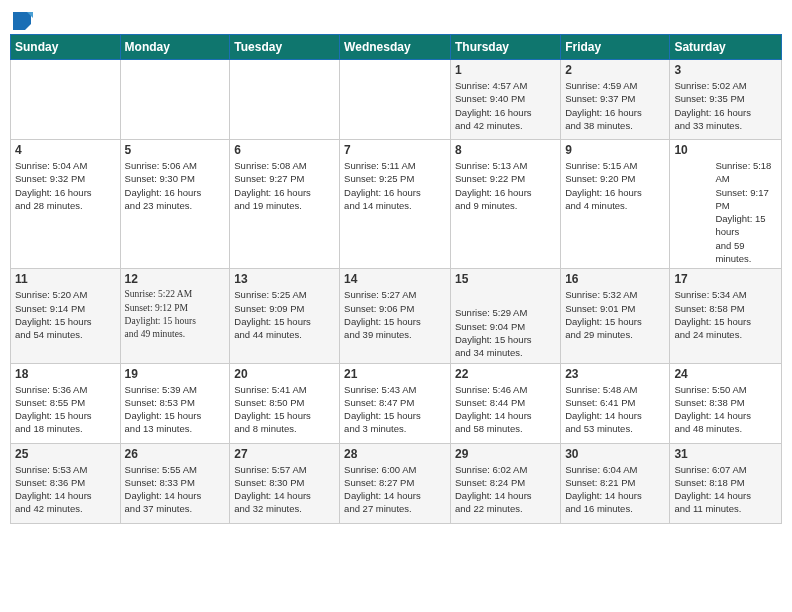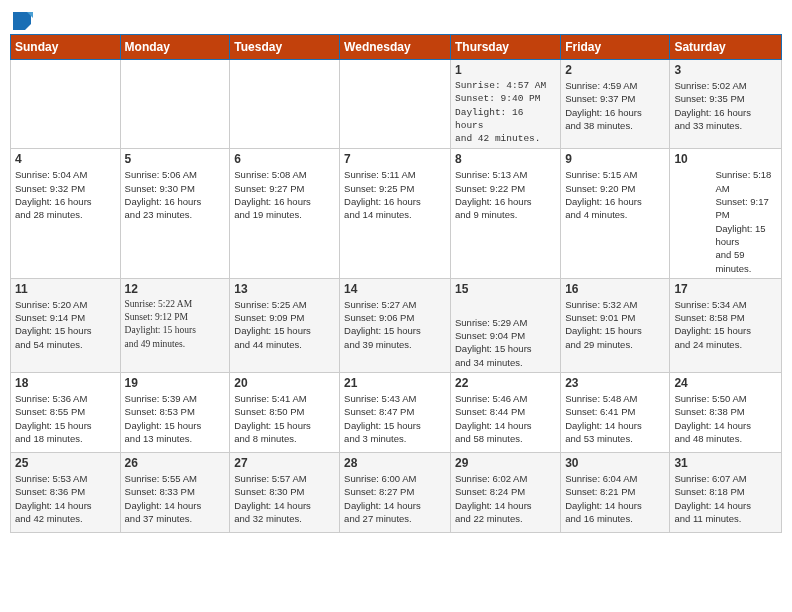--- a/index.html
+++ b/index.html
@@ -42,21 +42,21 @@
     .calendar-subtitle {
       font-size: 15px;
       color: #555;
     }
     table {
       width: 100%;
       border-collapse: collapse;
       font-size: 10.5px;
     }
     thead tr th {
-      background: #c2410c;
+      background: #0f766e;
       color: #fff;
       font-size: 12px;
       font-weight: bold;
       padding: 5px 4px;
       text-align: left;
       border: 1px solid #1a6eb5;
     }
     tbody tr td {
       border: 1px solid #ccc;
       vertical-align: top;
@@ -120,21 +120,21 @@
       </tr>
   </thead>
   <tbody id="calendar-body">
   <tr>
         <td class="empty-cell"></td>
         <td class="empty-cell"></td>
         <td class="empty-cell"></td>
         <td class="empty-cell"></td>
         <td>
           <span class="day-number">1</span>
-          <div class="day-info" style="white-space: pre-line; font-family: Liberation Mono, monospace;">Sunrise: 4:57 AM
+          <div class="day-info" style="white-space: pre-line;">Sunrise: 4:57 AM
 Sunset: 9:40 PM
 Daylight: 16 hours
 and 42 minutes.</div>
         </td>
         <td>
           <span class="day-number">2</span>
           <div class="day-info" style="white-space: pre-line;">Sunrise: 4:59 AM
 Sunset: 9:37 PM
 Daylight: 16 hours
 and 38 minutes.</div>

